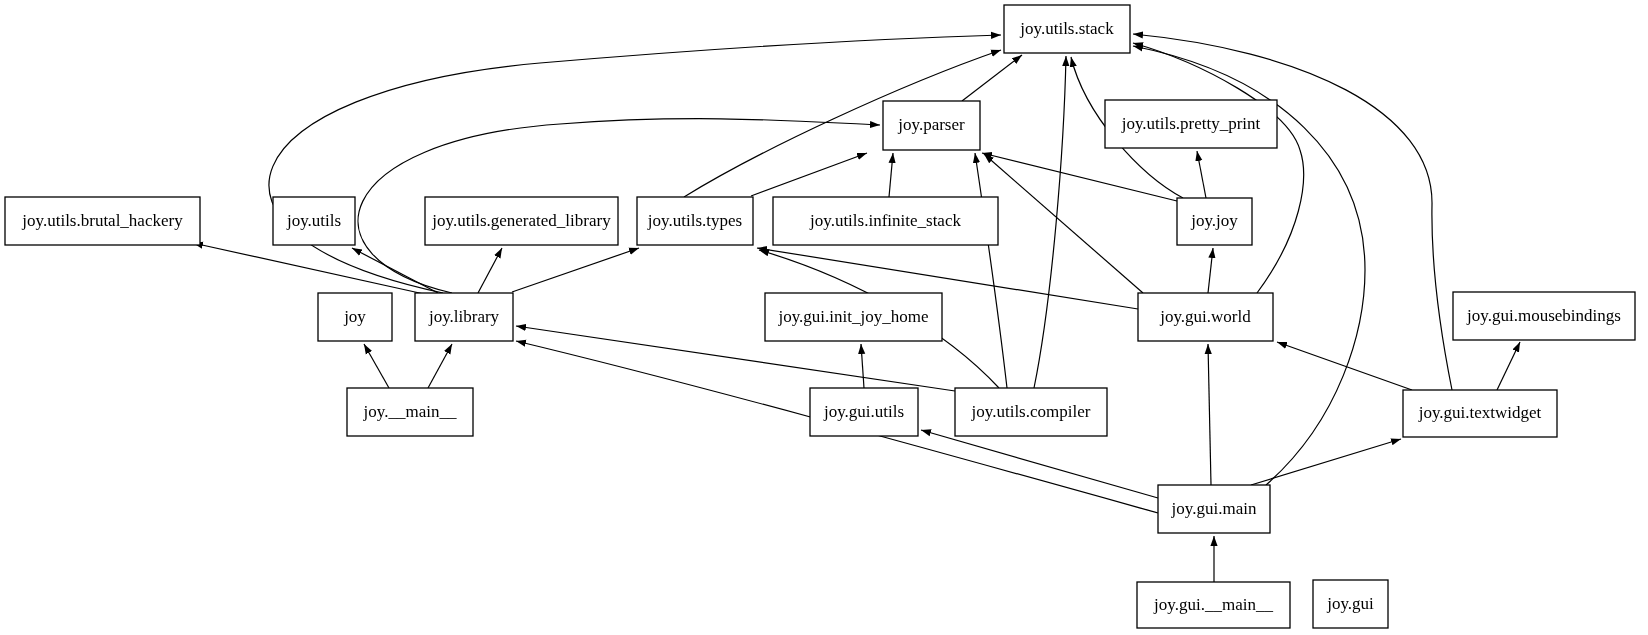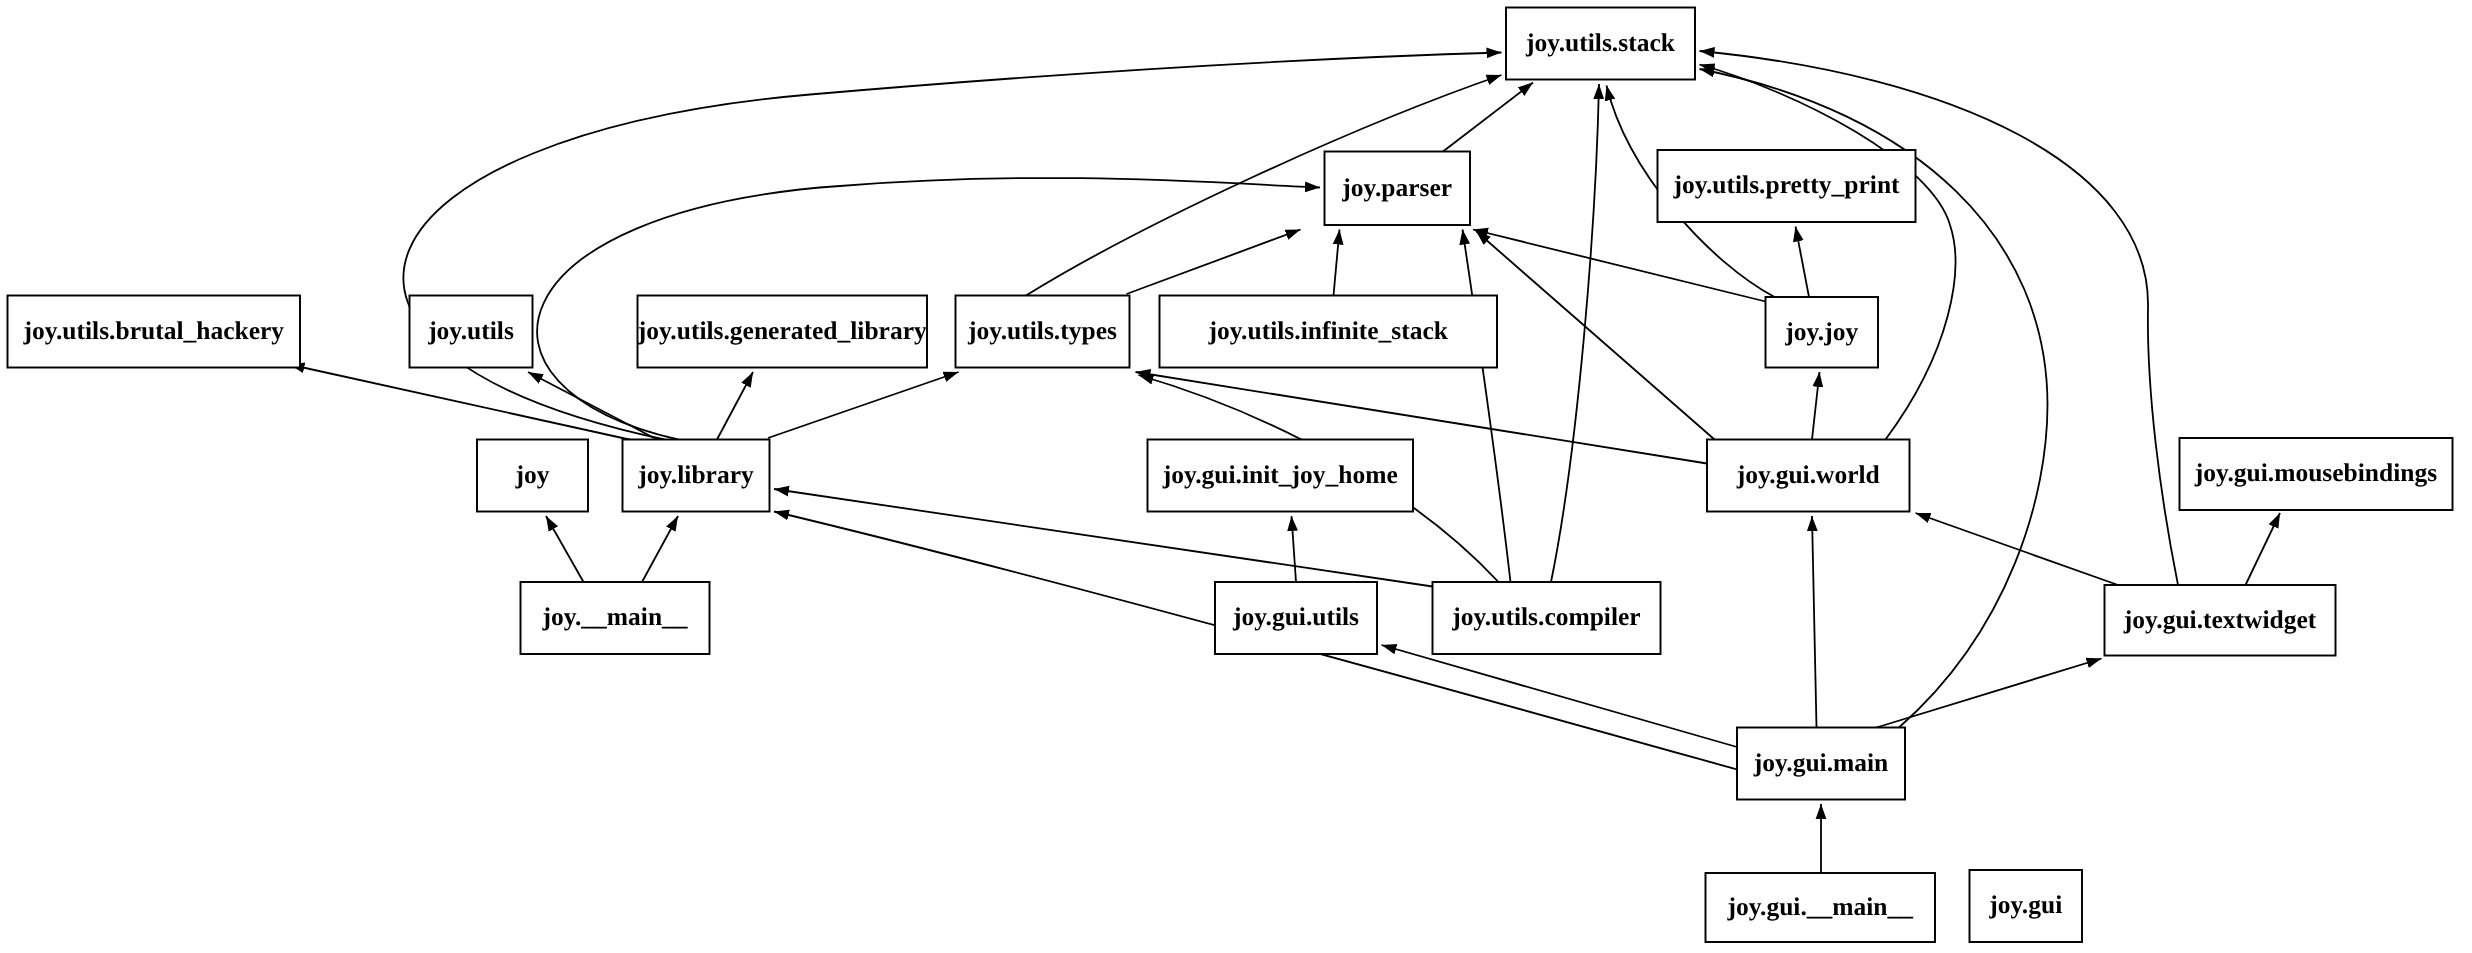--- a/index.html
+++ b/index.html
@@ -1,16 +1,16 @@
 <!DOCTYPE html>
 <html><head>
 <meta charset="utf-8">
 <style>
   html,body{margin:0;padding:0;background:#ffffff;}
-  .canvas{position:relative;width:1648px;height:635px;background:#ffffff;overflow:hidden;font-weight:bold;}
+  .canvas{position:relative;width:1648px;height:635px;background:#ffffff;overflow:hidden;}
   svg{display:block;}
   .node-rect{fill:#ffffff;stroke:#000000;stroke-width:1.3px;}
   .node-label{font-family:"Liberation Serif","DejaVu Serif",serif;font-size:17px;fill:#000000;
               text-anchor:middle;dominant-baseline:middle;}
   .edge{fill:none;stroke:#000000;stroke-width:1.2px;}
 </style>
 </head>
 <body>
 
 <div class="canvas">

